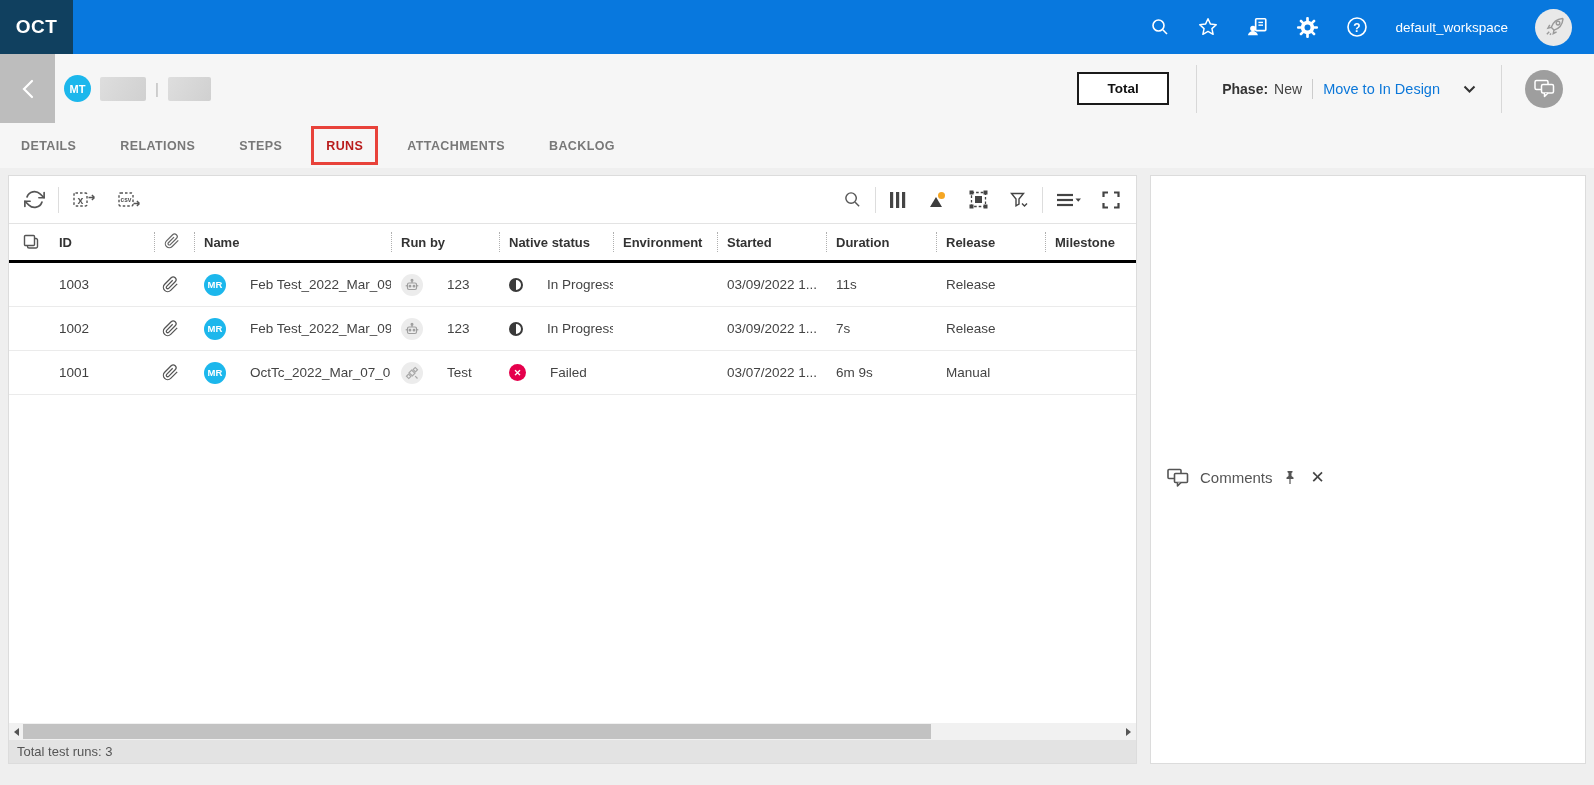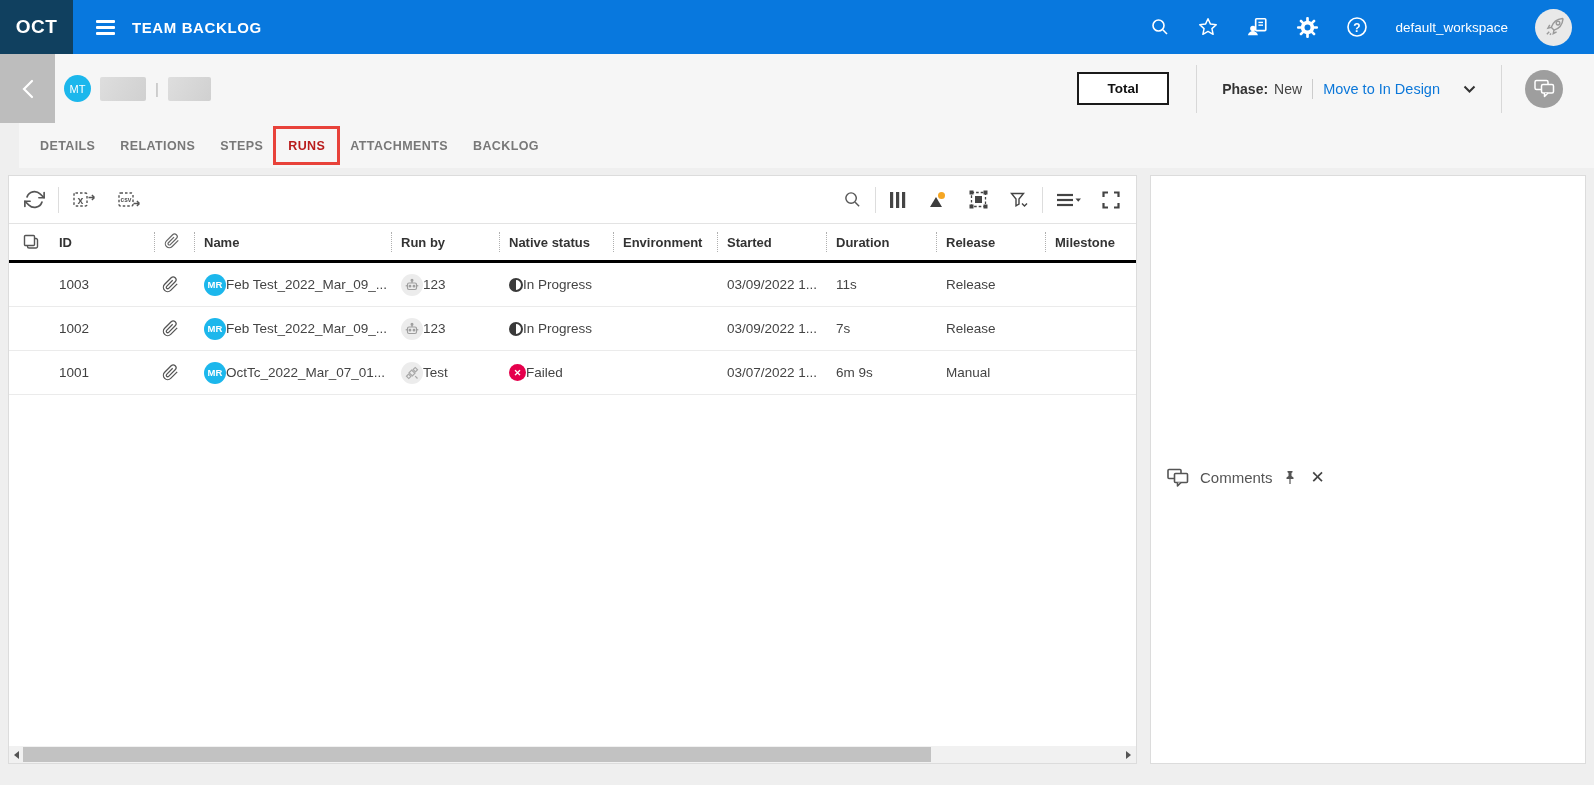--- a/index.html
+++ b/index.html
@@ -32,21 +32,21 @@
 
   
   .entity-header { height:69px; background:#f6f6f6; display:flex; align-items:center; position:relative; }
   .back-btn {
     position:absolute; left:0; top:0; width:55px; height:69px; background:#bdbdbd;
     display:flex; align-items:center; justify-content:center; cursor:pointer;
   }
   .entity-left { display:flex; align-items:center; gap:9px; margin-left:64px; }
   .badge-mt {
     width:27px; height:27px; border-radius:50%; background:#1cb7ec; color:#fff;
-    font-weight:normal; font-size:11px; display:flex; align-items:center; justify-content:center;
+    font-weight:bold; font-size:11px; display:flex; align-items:center; justify-content:center;
   }
   .redact { height:24px; border-radius:2px; background:linear-gradient(120deg,#dedede,#d0d0d0); }
   .redact.r1 { width:46px; }
   .redact.r2 { width:43px; }
   .redact-sep { color:#b9b9b9; font-size:15px; }
 
   .entity-right { margin-left:auto; display:flex; align-items:center; padding-right:16px; }
   .follow-btn {
     width:92px; height:33px; background:#fff; border:2px solid #1a1a1a;
     font-family:"Liberation Sans",sans-serif; font-weight:bold; font-size:13.5px; color:#111;
@@ -58,21 +58,21 @@
   .phase-value { color:#444; }
   .phase-sep { width:1px; height:20px; background:#ccc; margin:0 10px; }
   .move-link { color:#0b77d9; font-size:14.5px; display:flex; align-items:center; gap:23px; cursor:pointer; }
   .comment-fab {
     width:38px; height:38px; border-radius:50%; background:#9e9e9e;
     display:flex; align-items:center; justify-content:center; cursor:pointer;
     margin-left:23px; margin-right:15px;
   }
 
   
-  .tabs-row { height:45px; background:#f6f6f6; display:flex; align-items:center; gap:25px; padding-left:21px;margin-left:19px; }
+  .tabs-row { height:45px; background:#f6f6f6; display:flex; align-items:center; gap:44px; padding-left:21px; }
   .tab { font-size:12.5px; font-weight:bold; color:#787878; letter-spacing:.4px; cursor:pointer; position:relative; }
   .tab.active { color:#b91c1c; }
   .runs-annotation {
     position:absolute; left:-15px; right:-15px; top:-13px; bottom:-12px;
     border:3px solid #e8423a; pointer-events:none;
   }
 
   
   .content { display:flex; align-items:stretch; padding:7px 8px 0 8px; height:596px; }
 
@@ -99,21 +99,21 @@
   .gh-cell.sep::before {
     content:""; position:absolute; left:0; top:50%; transform:translateY(-50%);
     height:20px; border-left:1px dotted #b0b0b0;
   }
   .gh-first { padding-left:13px; display:flex; align-items:center; }
 
   .grid-row { height:44px; border-bottom:1px solid #ebebeb; font-size:13.5px; color:#444; cursor:pointer; }
   .cell { padding-left:10px; white-space:nowrap; overflow:hidden; }
   .id-link { color:#404040; cursor:pointer; }
   .clip-cell { display:flex; align-items:center; padding-left:8px; }
-  .with-badge { display:flex; align-items:center; gap:0; }
+  .with-badge { display:flex; align-items:center; gap:24px; }
   .badge-mr {
     flex:none; width:22px; height:22px; border-radius:50%; background:#1cb7ec; color:#fff;
     font-weight:bold; font-size:9.5px; display:flex; align-items:center; justify-content:center;
   }
   .bot-circle {
     flex:none; width:22px; height:22px; border-radius:50%; background:#ececec;
     display:flex; align-items:center; justify-content:center;
   }
   .half-circle {
     flex:none; width:14px; height:14px; border-radius:50%; border:2px solid #3a3a3a;
@@ -144,28 +144,20 @@
     margin:17px 41px 0 13px; height:34px; border:1px solid #b9b9b9; background:#fff;
     padding:0 10px; font-family:"Liberation Sans",sans-serif; font-size:14px; color:#333;
   }
   .cp-input::placeholder { color:#b3b3b3; }
 </style>
 </head>
 <body>
 
 <div class="topbar">
   <div class="logo">OCT</div>
-  <div class="topbar-left">
-    <div class="hamburger">
-        <i></i>
-        <i></i>
-        <i></i>
-      </div>
-    <div class="topbar-title">TEAM BACKLOG</div>
-  </div>
   <div class="topbar-right">
     <span class="tb-icon">
       <svg width="20" height="20" viewBox="0 0 20 20">
           <circle cx="8.5" cy="8.5" r="5.5" fill="none" stroke="#fff" stroke-width="1.6"></circle>
           <line x1="12.8" y1="12.8" x2="17" y2="17" stroke="#fff" stroke-width="1.6"></line>
         </svg>
     </span>
     <span class="tb-icon">
       <svg width="22" height="22" viewBox="0 0 24 24">
           <path d="M12 3l2.7 5.8 6.3.7-4.7 4.3 1.3 6.2-5.6-3.2-5.6 3.2 1.3-6.2L3 9.5l6.3-.7z" fill="none" stroke="#fff" stroke-width="1.6" stroke-linejoin="round"></path>
@@ -478,20 +470,21 @@
     </div>
 
     <div class="grid-filler"></div>
 
     <div class="hscroll">
       <span class="tri-left"></span>
       <span class="hs-thumb"></span>
       <span class="tri-right"></span>
     </div>
 
+    <div class="grid-status">Total test runs: 3</div>
   </div>
 
   <div class="comments-panel">
     <div class="cp-header">
       <svg width="22" height="19" viewBox="0 0 22 19">
           <rect x="1" y="1.5" width="13" height="9" rx="1" fill="none" stroke="#555" stroke-width="1.6"></rect>
           <rect x="7.5" y="5.5" width="13" height="9" rx="1" fill="#fff" stroke="#555" stroke-width="1.6"></rect>
           <path d="M10.5 14.5v3.5l3.5-3.5" fill="#fff" stroke="#555" stroke-width="1.6" stroke-linejoin="round"></path>
         </svg>
       <span class="cp-title">Comments</span>

